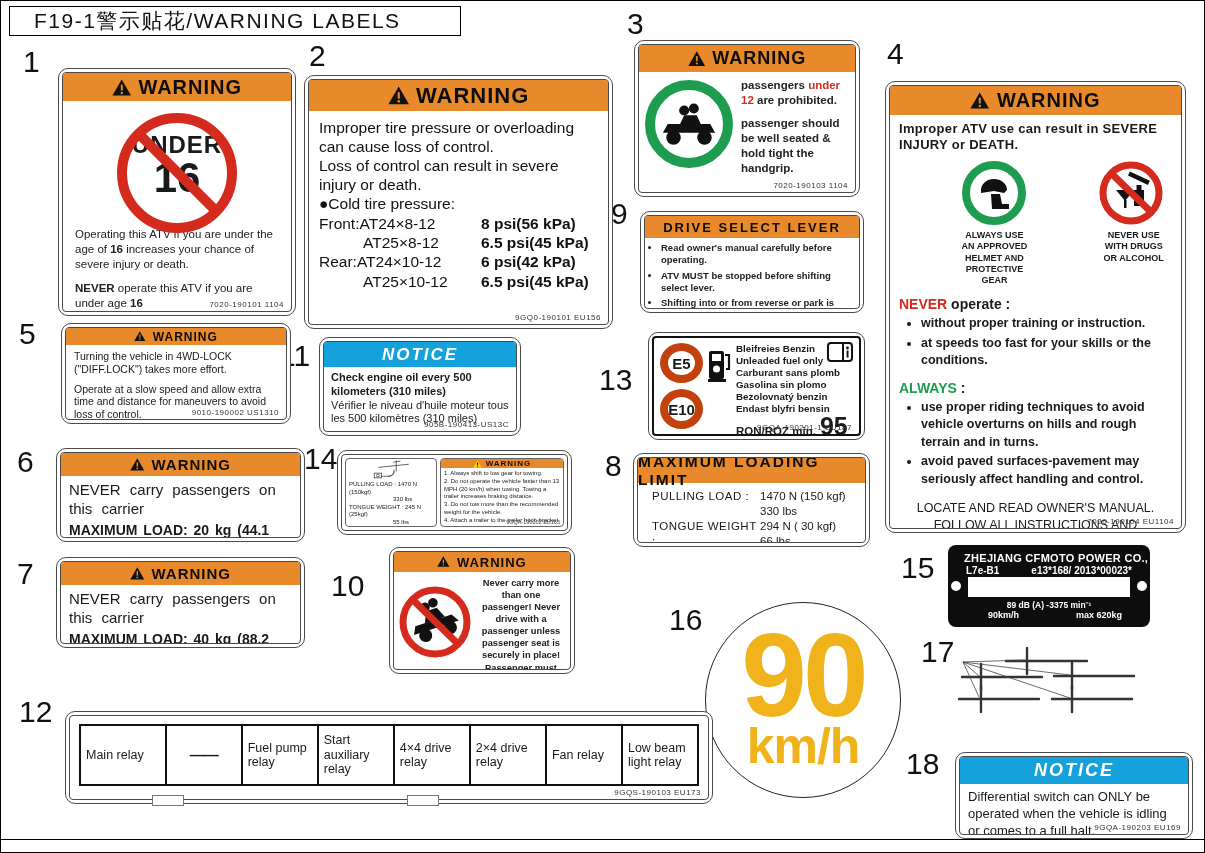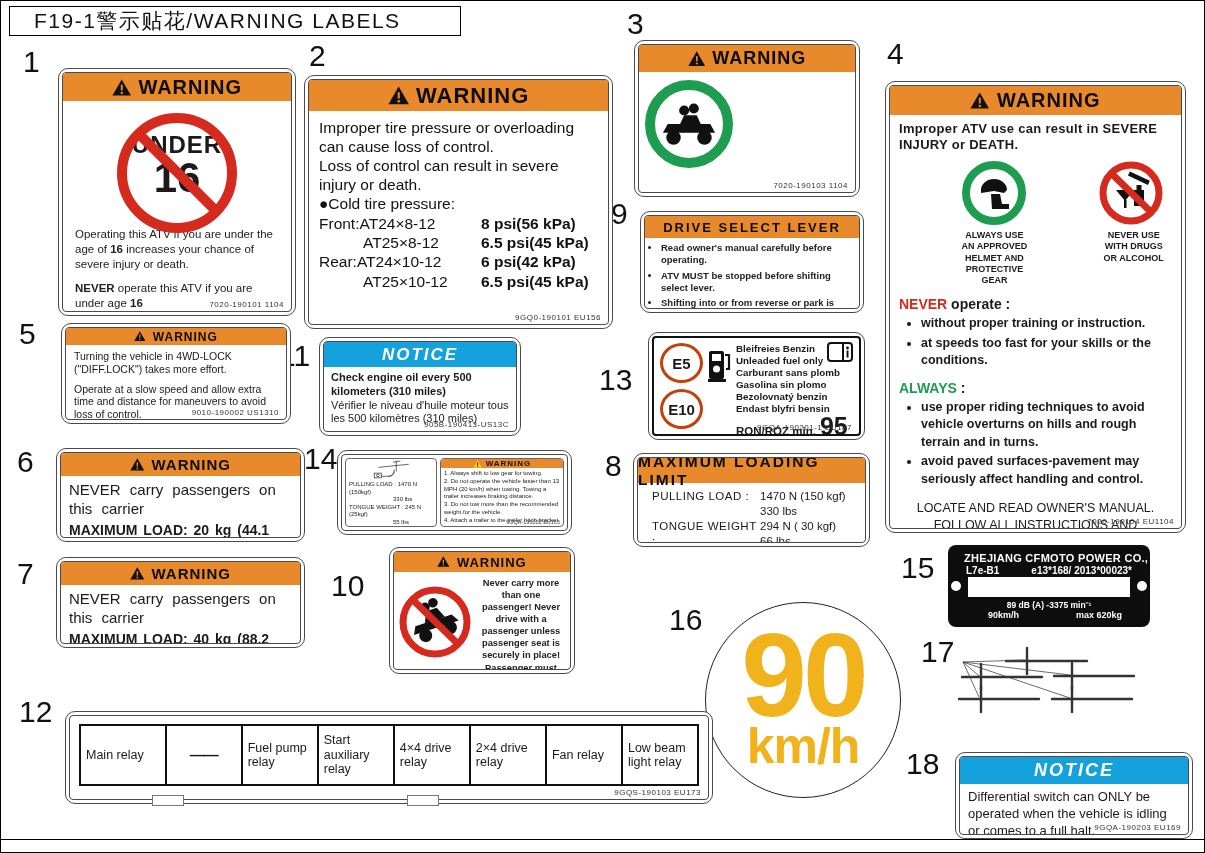--- a/index.html
+++ b/index.html
@@ -126,21 +126,21 @@
   .relayrow{display:flex;width:100%;height:62px}
   .cell{border:2px solid #111;margin-left:-2px;flex:1;display:flex;align-items:center;
       padding:2px 5px;font-size:12.5px;line-height:1.15;box-sizing:border-box;background:#fff}
   .cell:first-child{margin-left:0;flex:1.15}
   .cell.dash{justify-content:center;font-weight:bold;font-size:15px;letter-spacing:-1px}
   .notch{position:absolute;width:30px;height:9px;border:1px solid #777;background:#fff;bottom:-3px}
 
   
   #lb13 .inner{border-width:2px;border-color:#111;flex-direction:row;padding:5px 6px}
   .e-col{display:flex;flex-direction:column;gap:6px;margin-right:5px}
-  .e-circ{border:3px solid #c2410c;border-radius:50%;width:43px;height:43px;box-sizing:border-box;
+  .e-circ{border:8px solid #c2410c;border-radius:50%;width:43px;height:43px;box-sizing:border-box;
       display:flex;align-items:center;justify-content:center;font-weight:bold;font-size:15px}
   #lb13 .fuel{margin:4px 4px 0 0}
   #lb13 .langs{font-size:9.8px;font-weight:bold;line-height:1.22;white-space:nowrap}
   #lb13 .ron{display:flex;align-items:baseline;gap:4px;margin-top:1px}
   #lb13 .ron .rl{font-size:11.5px;font-weight:bold}
   #lb13 .ron .rv{font-size:25px;font-weight:bold;line-height:0.8}
   #lb13 .book{position:absolute;right:6px;top:4px}
 
   
   #lb14 .inner{flex-direction:row;gap:3px;padding:3px}
@@ -275,20 +275,24 @@
       <div class="body">
         <div class="gring">
           <svg width="58" height="46" viewBox="0 0 60 46" fill="#111">
             <circle cx="14" cy="37" r="7.5"></circle>
               <circle cx="46" cy="37" r="7.5"></circle>
             <path d="M3 32 h54 l-5 -9 h-13 l-2 -4 h-11 l-3 4 h-15 z"></path>
             <circle cx="25" cy="9" r="5.2"></circle>
               <circle cx="35" cy="7" r="5.2"></circle>
             <path d="M19 27 l6 -13 h13 l6 13 z"></path>
           </svg>
+        </div>
+        <div class="txt">
+          <p><span>passengers </span><span class="redtxt">under 12</span><span> are prohibited.</span></p>
+          <p>passenger should be well seated &amp; hold tight the handgrip.</p>
         </div>
       </div>
       <div class="part">7020-190103  1104</div>
     </div>
   </div>
 
   <div class="lbl" id="lb9">
     <div class="inner">
       <div class="hdr">DRIVE  SELECT  LEVER</div>
       <ul>

